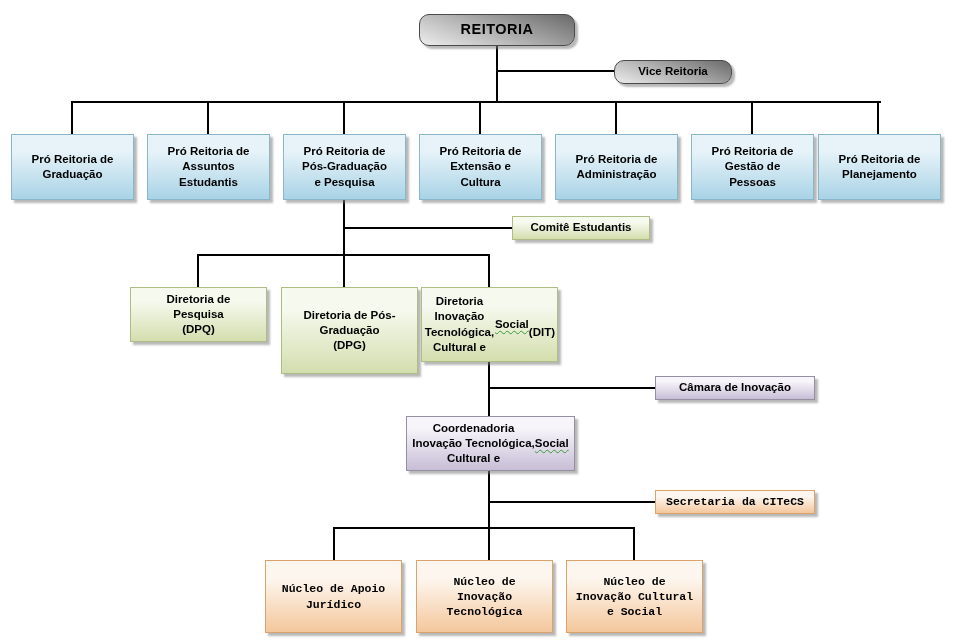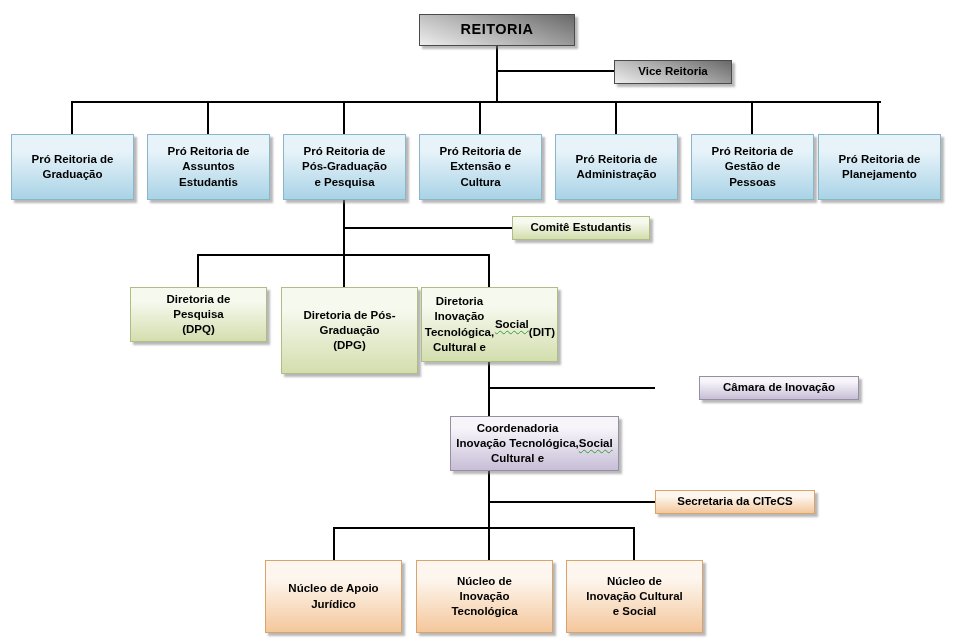--- a/index.html
+++ b/index.html
@@ -13,38 +13,39 @@
   .line.v{width:2px;}
   .box{
     position:absolute;display:flex;align-items:center;justify-content:center;
     text-align:center;font-weight:bold;color:#000;font-size:11.5px;line-height:1.32;
     border:1px solid #888;box-shadow:3px 3px 2px rgba(125,125,125,0.55);
     box-sizing:border-box;padding:1px 2px;
   }
   .box.gray{
     background:linear-gradient(200deg,var(--gray_top) 0%,var(--gray_mid) 55%,var(--gray_bottom) 100%);
     border-color:var(--gray_border);
+    border-radius:10px;
   }
   .box.title{font-size:14.5px;letter-spacing:0.5px;}
   .box.blue{
     background:linear-gradient(var(--blue_top) 0%,var(--blue_top) 25%,var(--blue_bottom) 100%);
     border-color:var(--blue_border);
   }
   .box.green{
     background:linear-gradient(var(--green_top) 0%,var(--green_top) 25%,var(--green_bottom) 100%);
     border-color:var(--green_border);
   }
   .box.purple{
     background:linear-gradient(var(--purple_top) 0%,var(--purple_top) 20%,var(--purple_bottom) 100%);
     border-color:var(--purple_border);
-    margin-left:44px;
   }
   .box.orange{
     background:linear-gradient(var(--orange_top) 0%,var(--orange_top) 25%,var(--orange_bottom) 100%);
     border-color:var(--orange_border);
+    font-family:Liberation Mono, monospace;
   }
   .wavy{
     text-decoration-line:underline;text-decoration-style:wavy;
     text-decoration-color:var(--wavy_underline,#3a9a3a);
     text-decoration-thickness:1px;text-underline-offset:2px;
   }
 </style>
 </head>
 <body>
 

